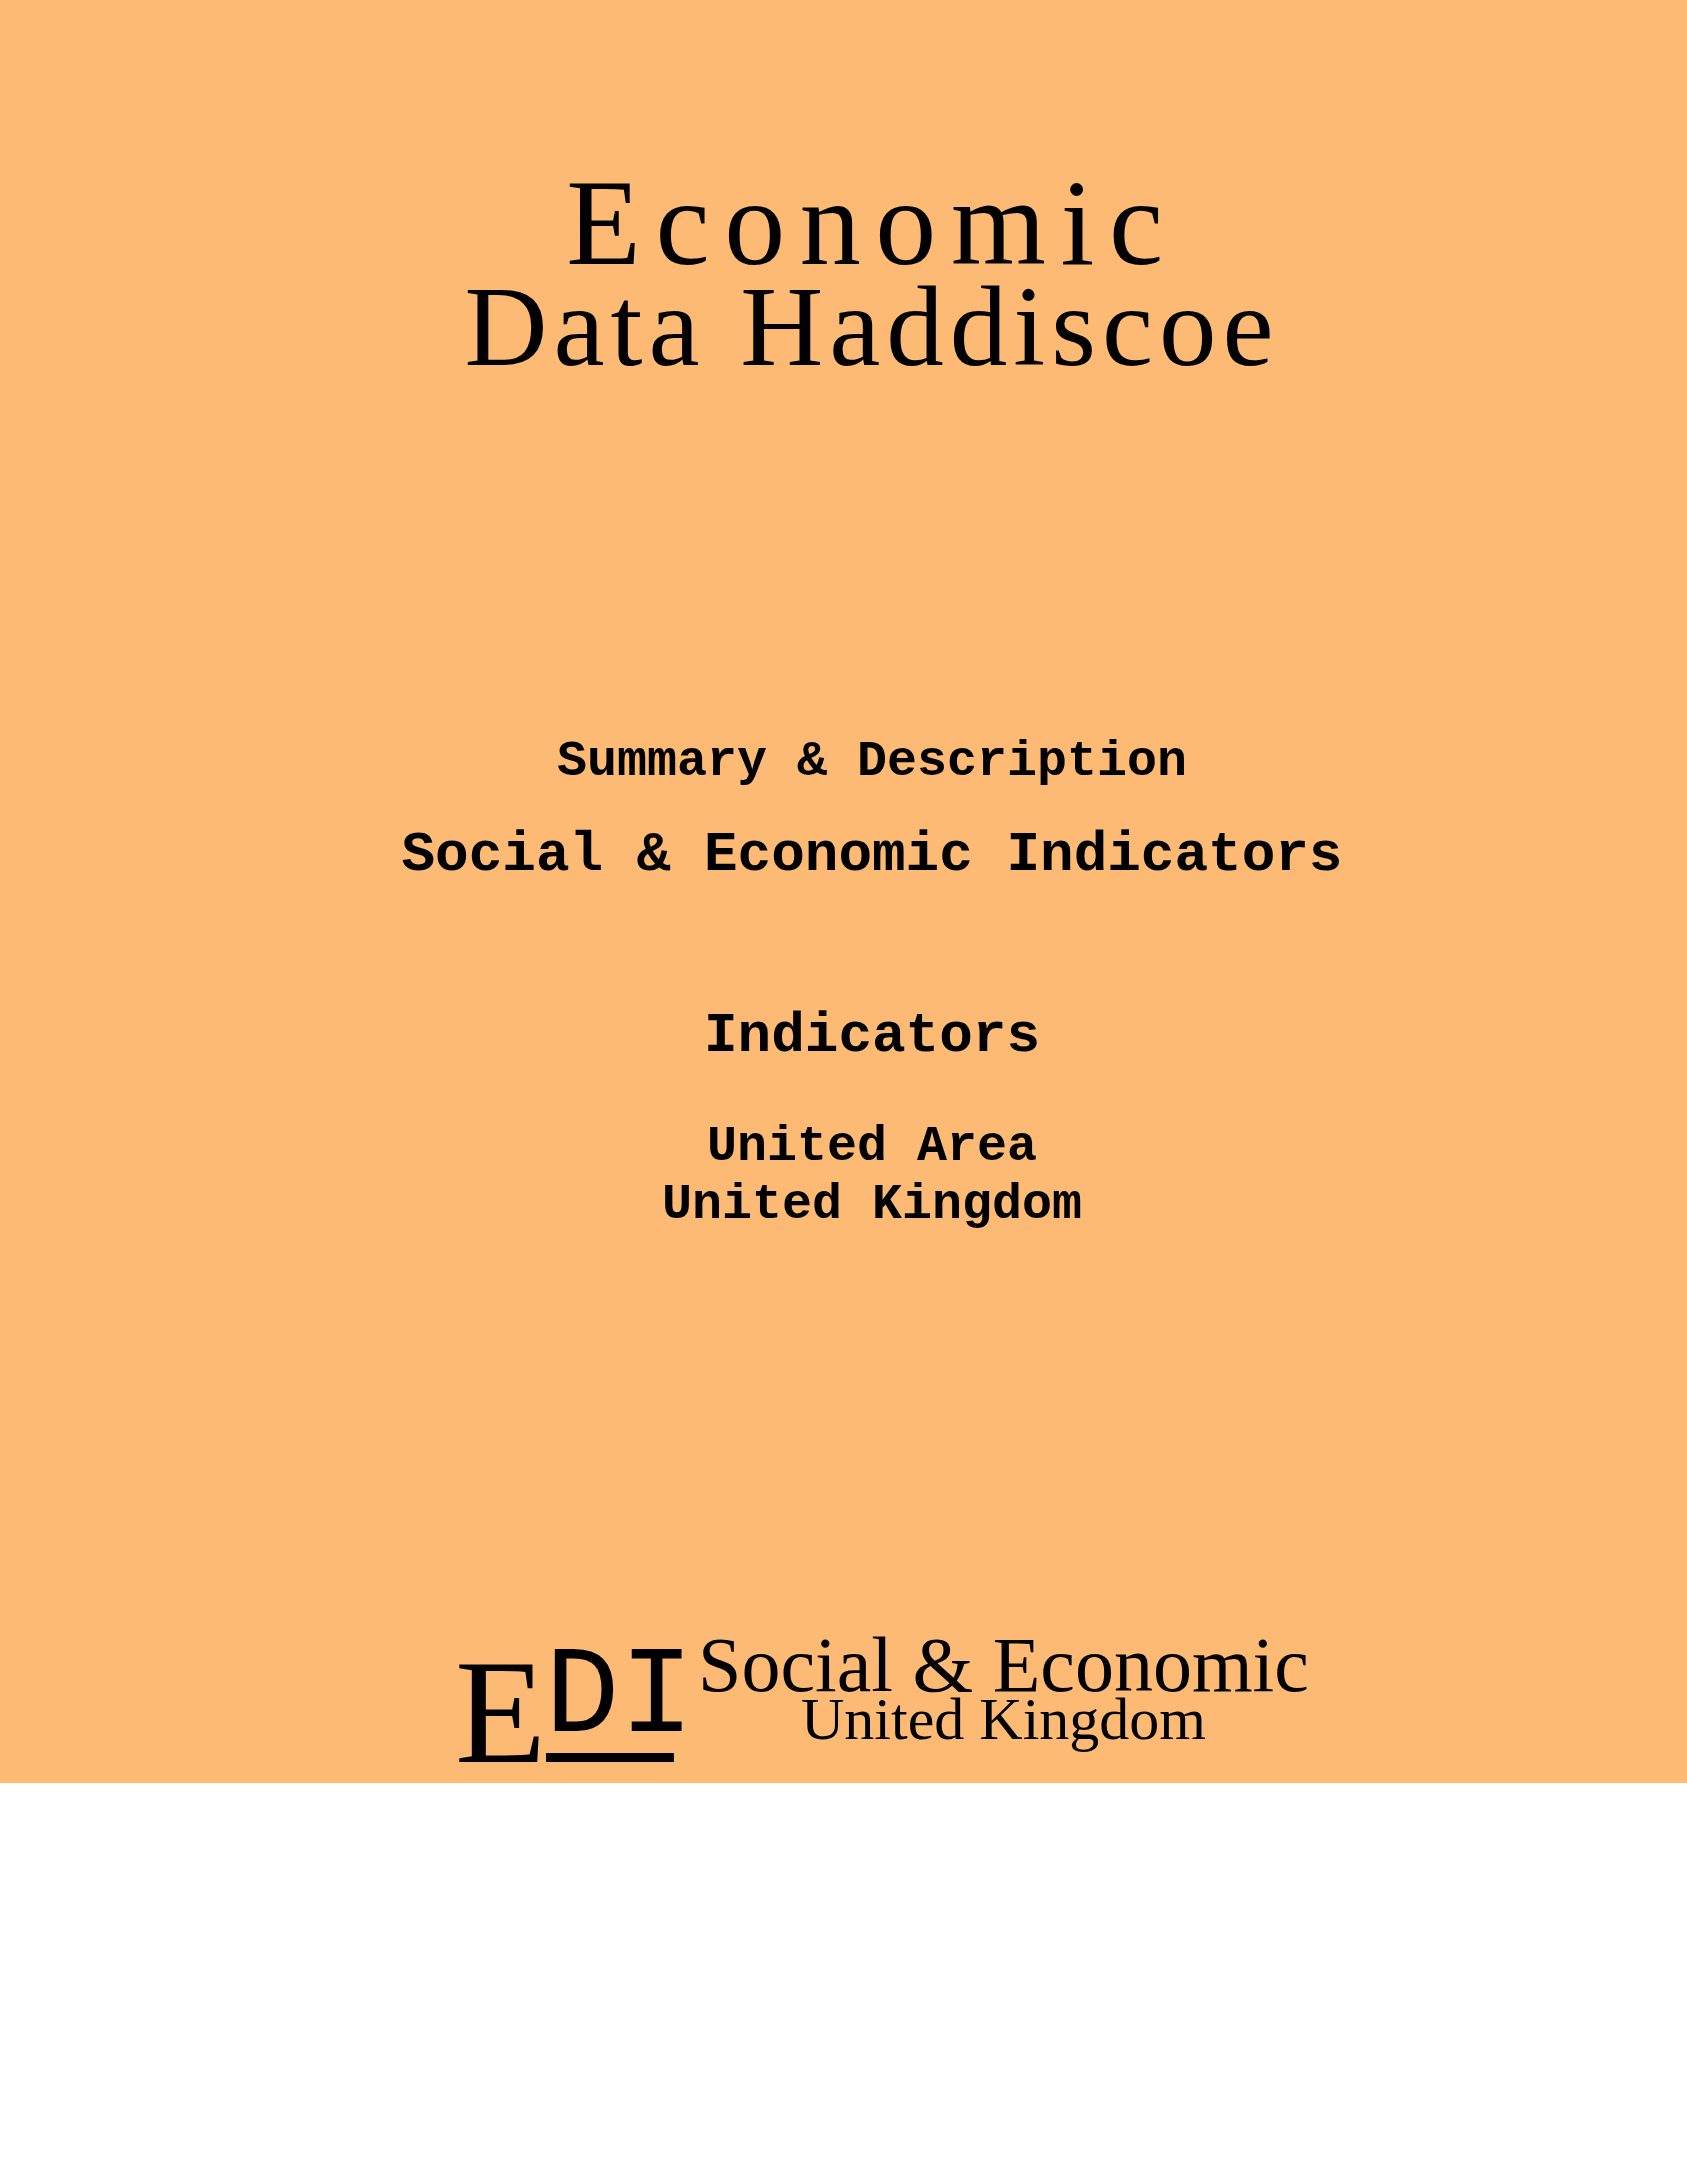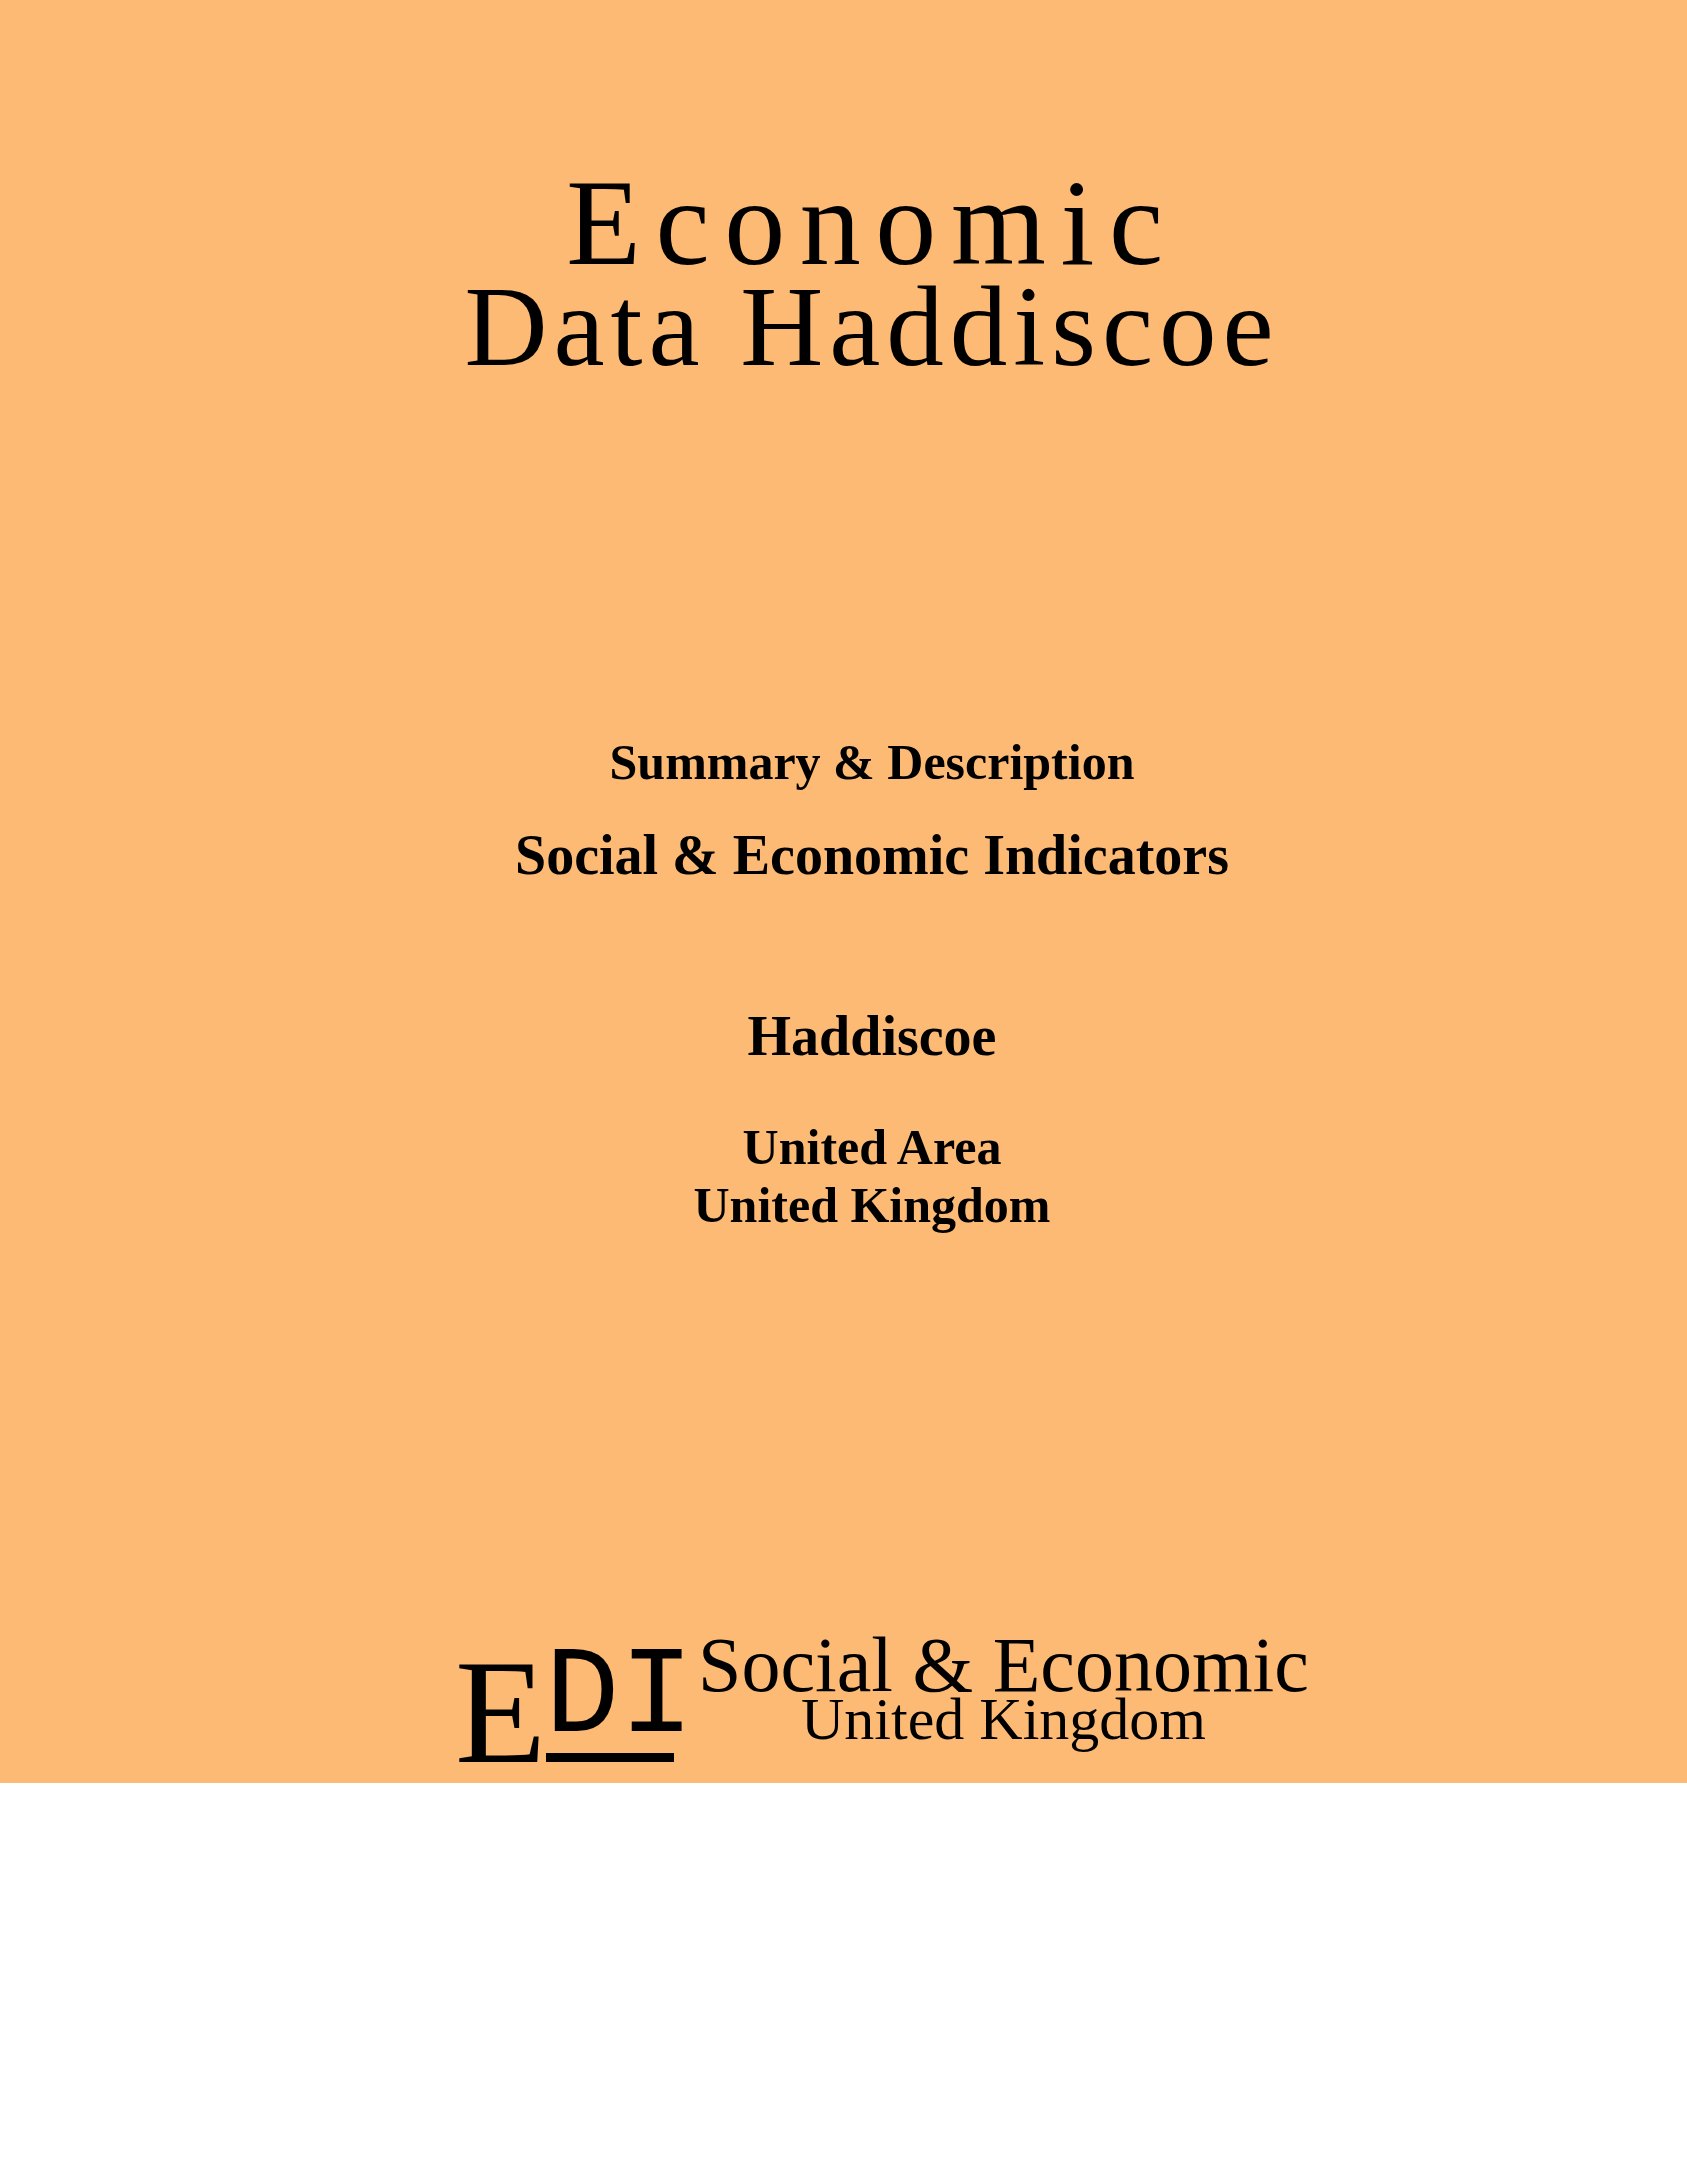--- a/index.html
+++ b/index.html
@@ -32,21 +32,21 @@
     top: 162px;
     font-size: 122px;
     letter-spacing: 14.6px;
   }
   .logo-line2 {
     top: 269px;
     font-size: 115px;
     letter-spacing: 6px;
   }
   .heading {
-    font-family: Liberation Serif, serif;
+    font-family: Liberation Mono, monospace;
     font-weight: 700;
   }
   .title-summary    { top: 737px; font-size: 50px; }
   .title-indicators { top: 827px; font-size: 56px; }
   .title-area-name  { top: 1008px; font-size: 56px; }
   .title-area-type  { top: 1122px; font-size: 50px; }
   .title-country    { top: 1180px; font-size: 50px; }
 
   
   .abs {
@@ -98,21 +98,21 @@
 
   <div>
     <div class="center-line logo-serif logo-line1">Economic</div>
     <div class="center-line logo-serif logo-line2">Data Haddiscoe</div>
   </div>
 
   <div class="center-line heading title-summary">Summary &amp; Description</div>
 
   <div class="center-line heading title-indicators">Social &amp; Economic Indicators</div>
 
-  <div class="center-line heading title-area-name">Haddiscoe</div>
+  <div class="center-line heading title-area-name">Indicators</div>
 
   <div class="center-line heading title-area-type">United Area</div>
 
   <div class="center-line heading title-country">United Kingdom</div>
 
   <div>
     <div class="abs edi-e">E</div>
     <div class="abs edi-di">DI</div>
     <div class="edi-underline"></div>
     <div class="abs edi-tagline-1">Social &amp; Economic</div>

